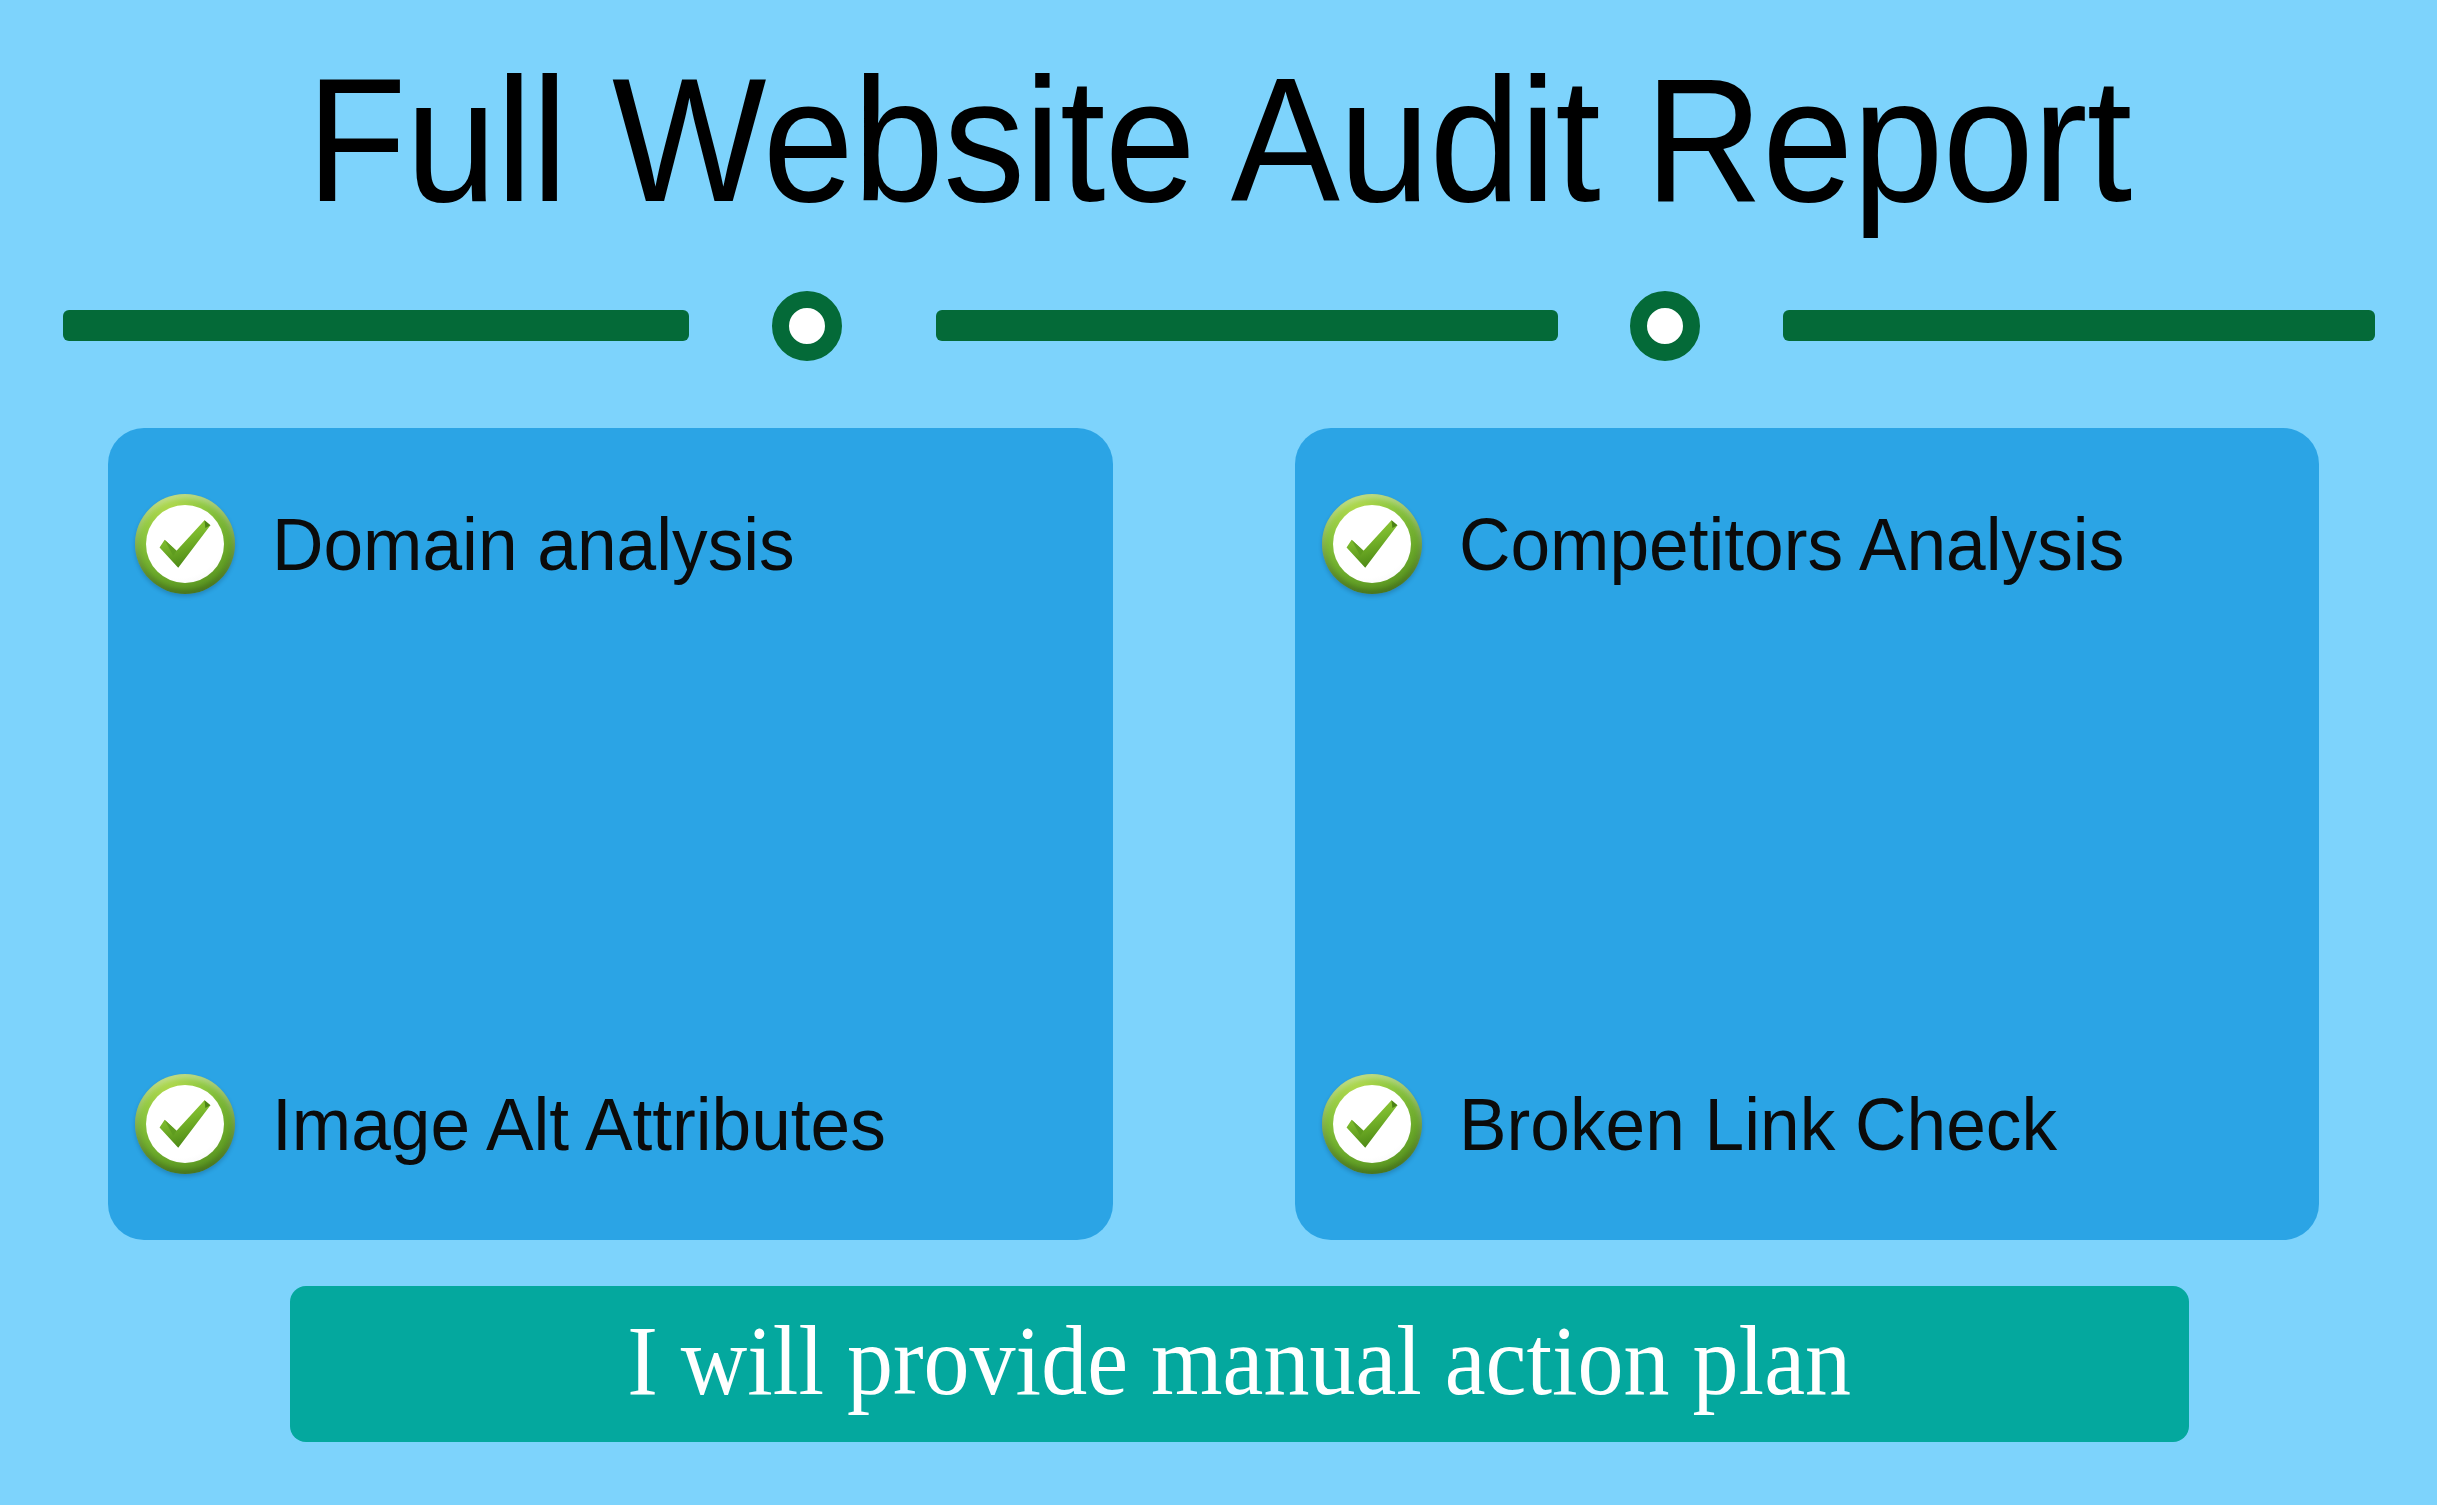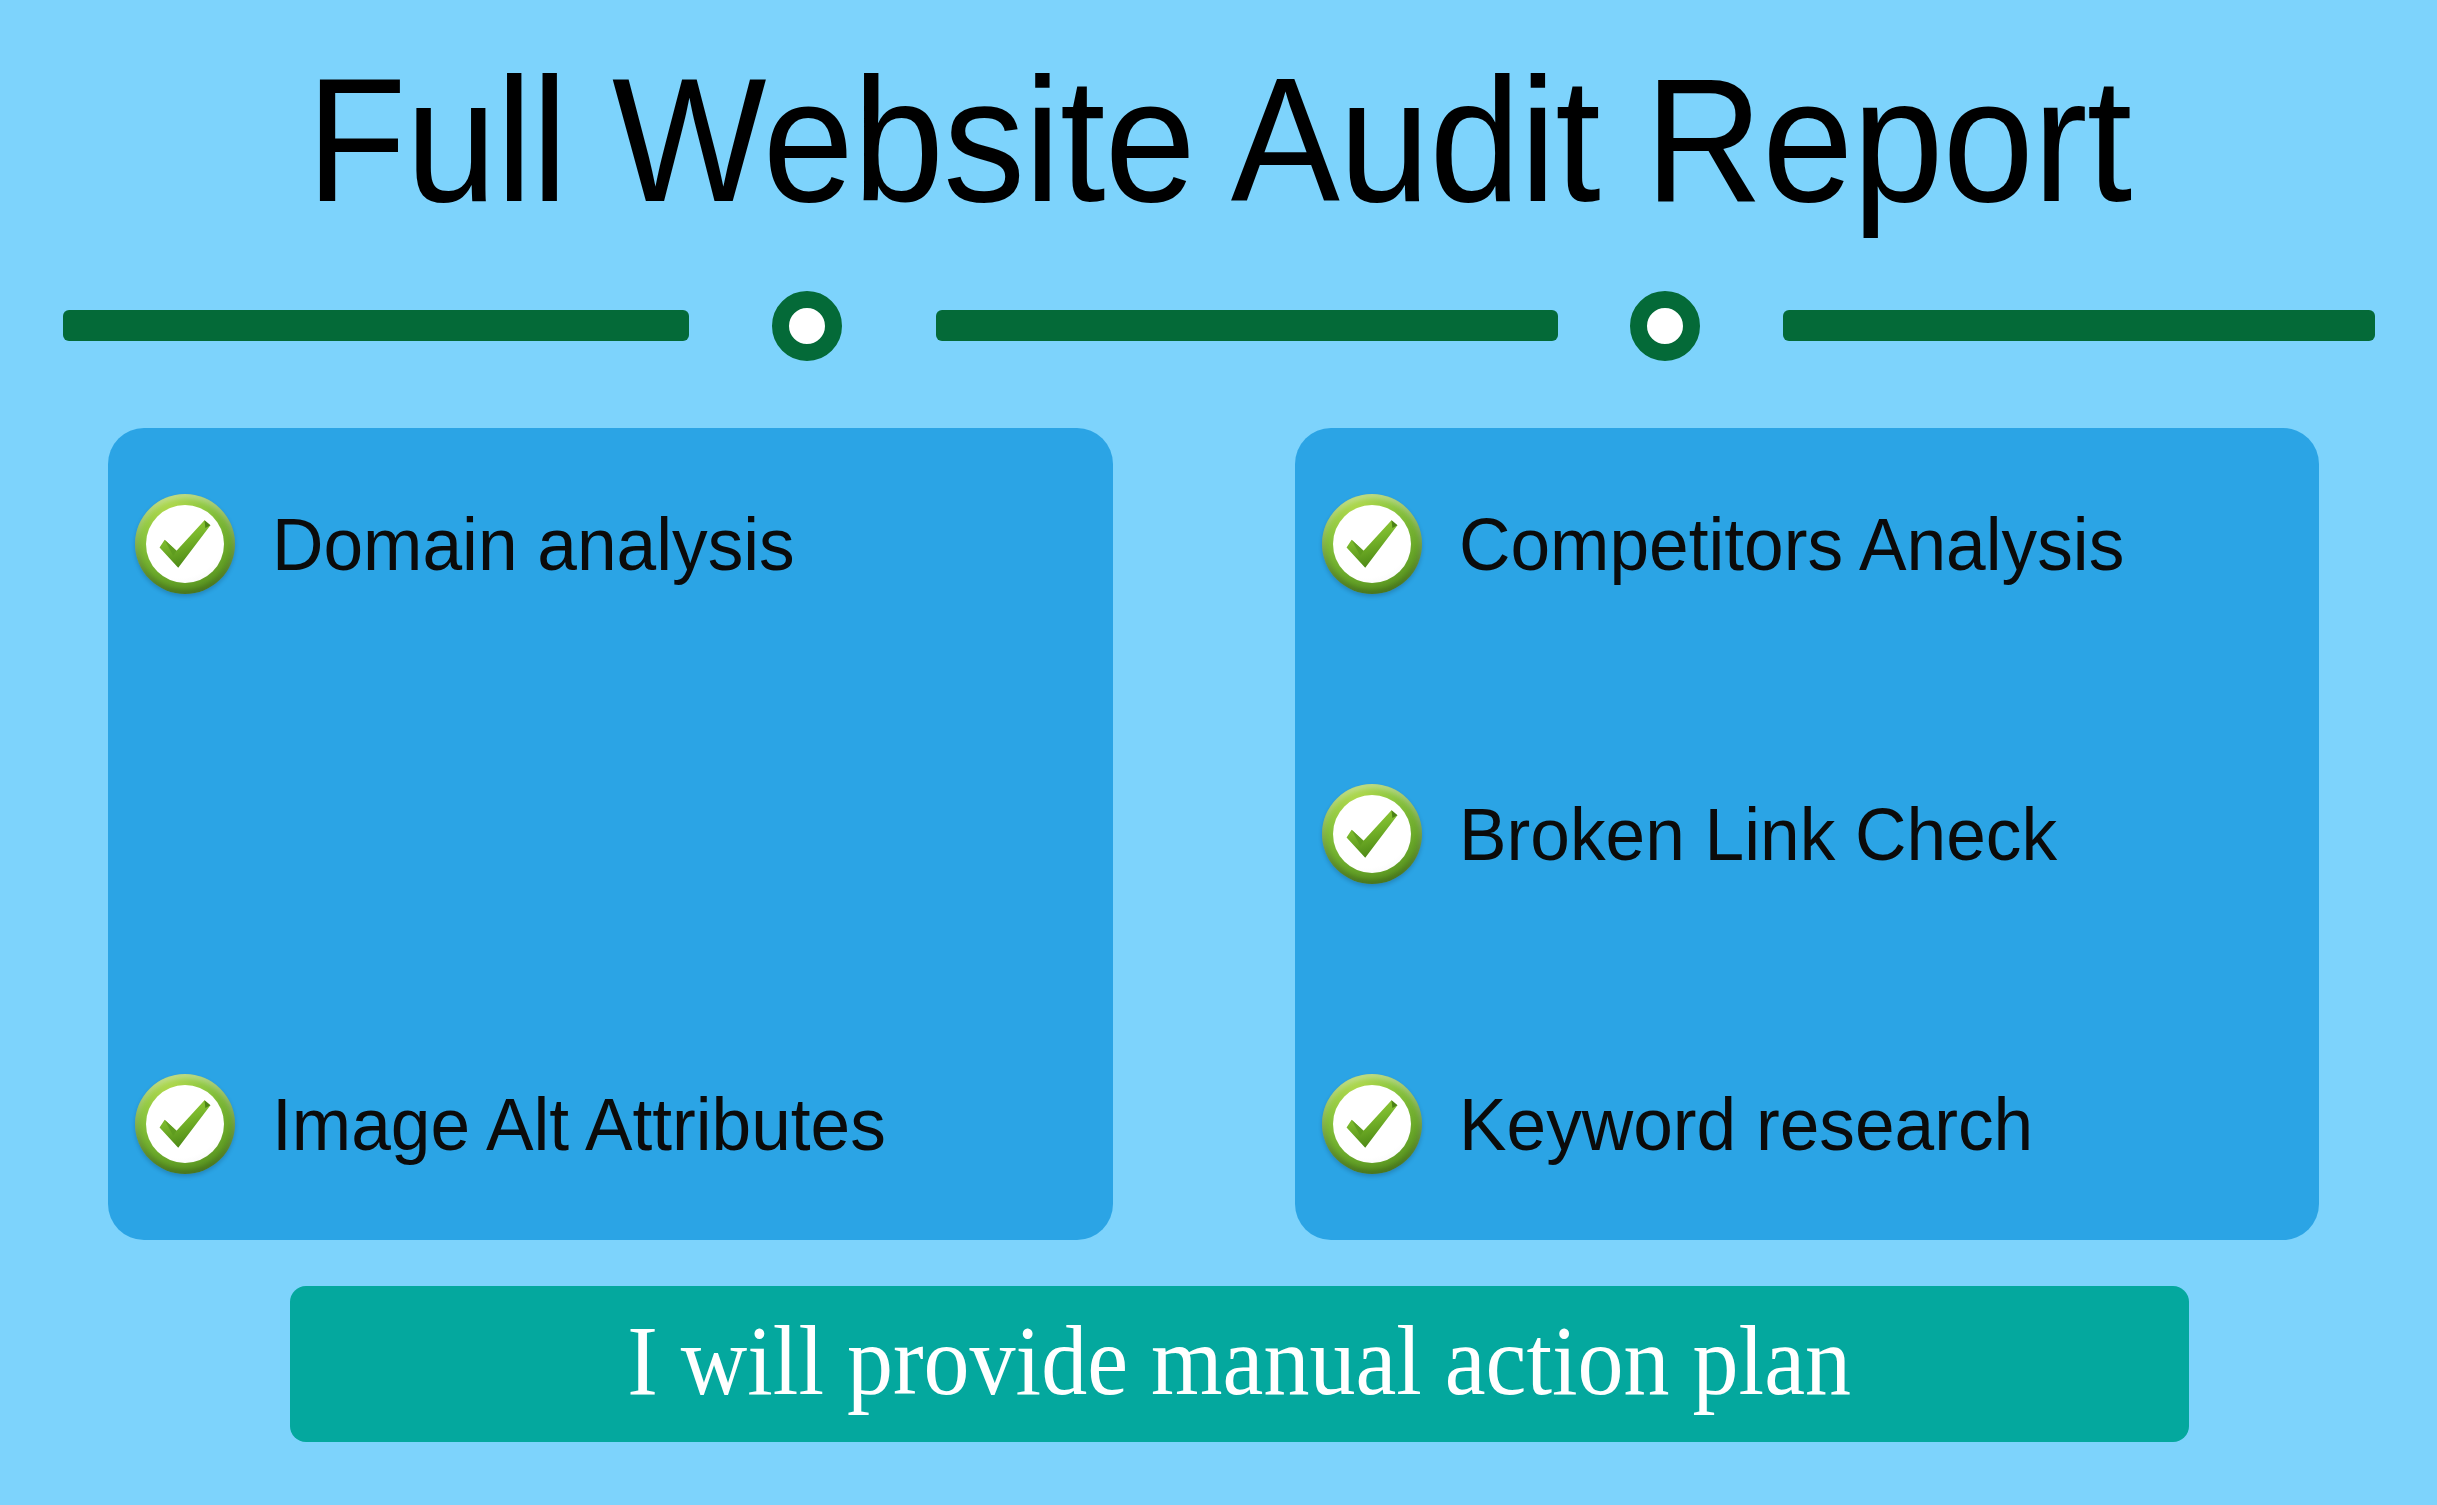--- a/index.html
+++ b/index.html
@@ -260,39 +260,20 @@
             </defs>
             <path d="M16 50 L22 41 L36 54 L69 18 L76 24 L38 74 Z" fill="url(#cg5)"></path>
             <path d="M22 41 L36 54 L32 60 Z" fill="#5d9a1e" opacity="0.85"></path>
             <path d="M69 18 L76 24 L70 27 Z" fill="#3f7410" opacity="0.8"></path>
           </svg>
         </span>
       </span>
       <span class="check-label">Broken Link Check</span>
     </div>
 
-    <div class="check-row">
-      <span class="check-badge">
-        <span class="inner">
-          <svg viewBox="0 0 92 92" xmlns="http://www.w3.org/2000/svg">
-            <defs>
-              <linearGradient id="cg6" x1="0" y1="0" x2="0.35" y2="1">
-                <stop offset="0%" stop-color="#9fd13a"></stop>
-                <stop offset="48%" stop-color="#7ab82c"></stop>
-                <stop offset="100%" stop-color="#4e8a16"></stop>
-              </linearGradient>
-            </defs>
-            <path d="M16 50 L22 41 L36 54 L69 18 L76 24 L38 74 Z" fill="url(#cg6)"></path>
-            <path d="M22 41 L36 54 L32 60 Z" fill="#5d9a1e" opacity="0.85"></path>
-            <path d="M69 18 L76 24 L70 27 Z" fill="#3f7410" opacity="0.8"></path>
-          </svg>
-        </span>
-      </span>
-      <span class="check-label">Keyword research</span>
-    </div>
 
 
   </div>
 
   <div class="banner">
     <span class="banner-text">I will provide manual action plan</span>
   </div>
 
 </div>
 

